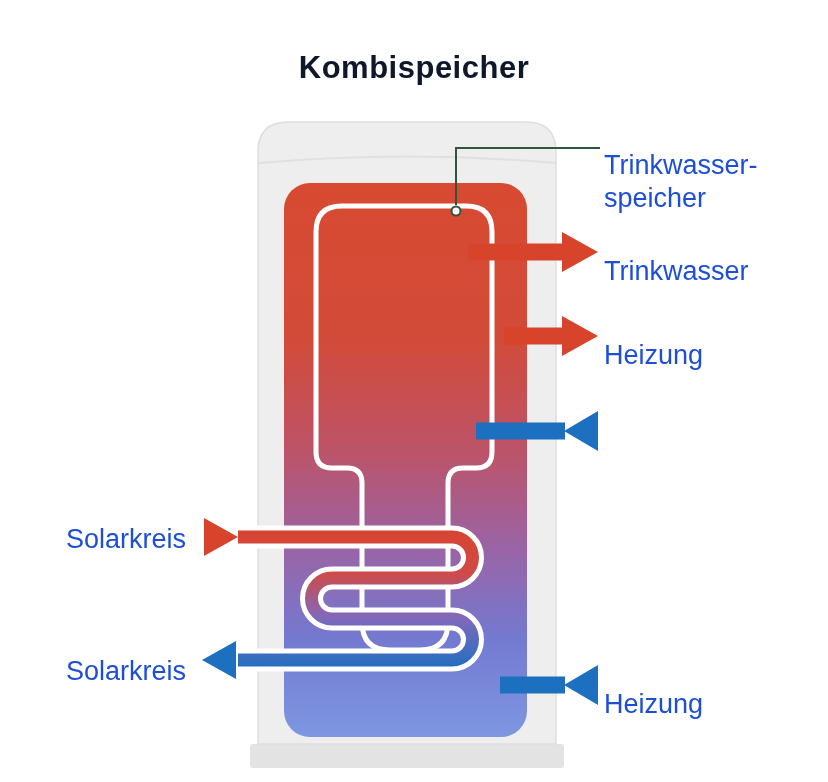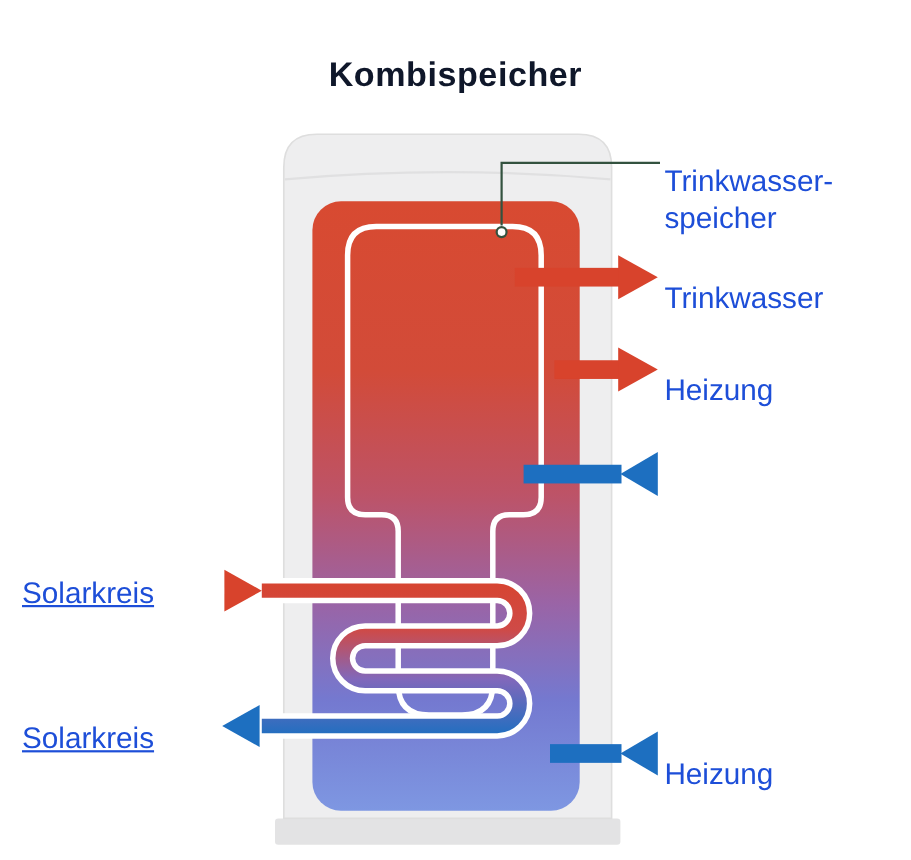--- a/index.html
+++ b/index.html
@@ -21,21 +21,21 @@
   }
   .lbl{
     position:absolute;
     font-size:27px;
     color:#1d4ed8;
     line-height:33px;
     white-space:nowrap;
     margin-top:18px;
   }
   .lbl-right{left:604px;}
-  .lbl-left{left:20px;width:166px;text-decoration:underline;}
+  .lbl-left{left:20px;width:166px;text-align:right;}
 </style>
 </head>
 <body>
 
 <div id="stage">
 
   <svg id="diagram-svg" width="828" height="782" viewBox="0 0 828 782">
     <defs>
       <linearGradient id="tankGrad" gradientUnits="userSpaceOnUse" x1="0" y1="183" x2="0" y2="737">
         <stop offset="0" stop-color="#d84a31"></stop>

